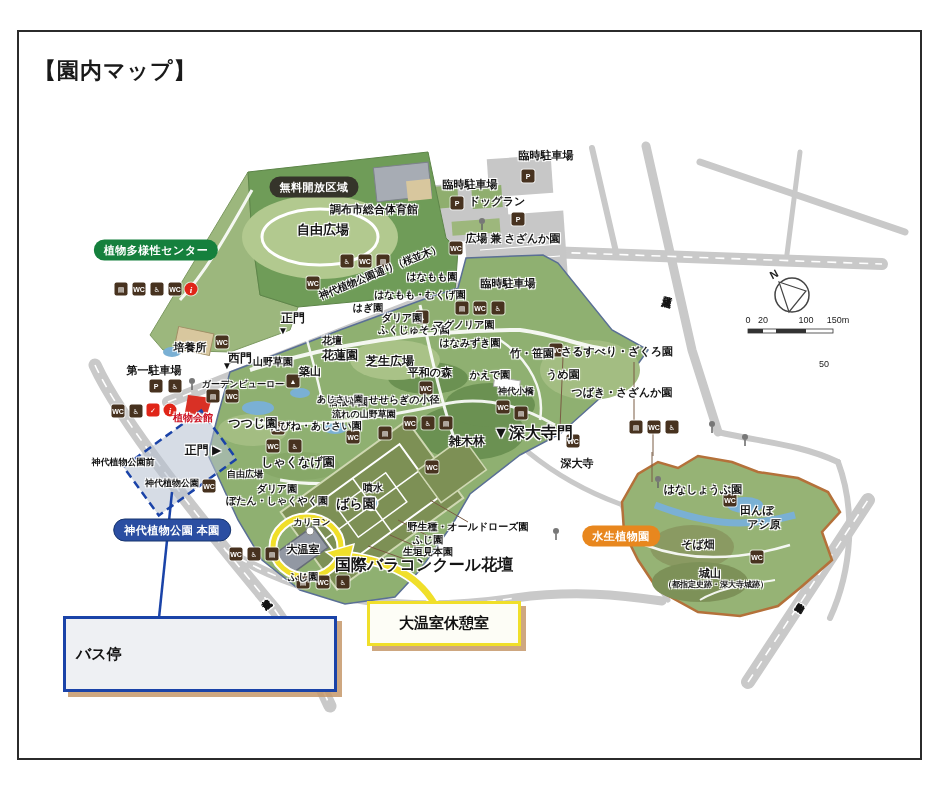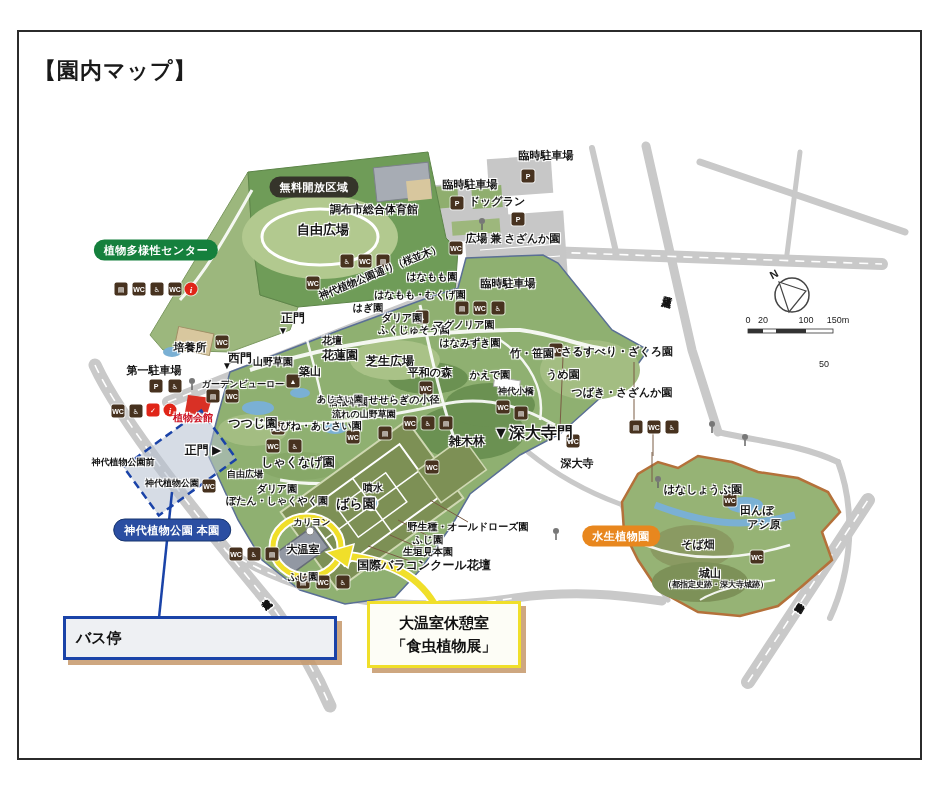--- a/index.html
+++ b/index.html
@@ -23,21 +23,21 @@
     transform:translate(-50%,-50%);box-shadow:0 0 0 1px rgba(255,255,255,.65);
   }
   .mapicon.red{background:#e02518;border-radius:3px;}
   .mapicon.redround{background:#e02518;border-radius:50%;font-style:italic;font-family:"Liberation Serif",serif;font-size:9px;}
   .badge{
     position:absolute;transform:translate(-50%,-50%);border-radius:999px;color:#fff;
     font-size:11px;font-weight:bold;padding:3px 10px;white-space:nowrap;letter-spacing:.5px;
   }
   .callout{position:absolute;font-weight:bold;color:#111;}
   #bus-callout{
-    left:63px;top:616px;width:248px;padding:8px 10px;background:#eef0f3;
+    left:63px;top:616px;width:248px;padding:24px 10px;background:#eef0f3;
     border:3px solid #1a43a8;box-shadow:5px 5px 0 rgba(198,152,106,.85);
     font-size:13.5px;line-height:1.45;
   }
   #greenhouse-callout{
     left:367px;top:601px;width:140px;padding:8px 4px;background:#fdfdf6;
     border:3px solid #f0df2a;box-shadow:5px 5px 0 rgba(198,152,106,.85);
     font-size:15px;line-height:1.5;text-align:center;
   }
   #compass-n{position:absolute;left:770px;top:268px;font-size:11px;font-weight:bold;transform:rotate(-28deg);color:#222;}
   .scale-tick{position:absolute;top:315px;font-size:9px;color:#222;transform:translateX(-50%);}
@@ -307,21 +307,21 @@
     <div class="maplabel" style="left: 245px; top: 474px; font-size: 9px; transform: translate(-50%, -50%);">自由広場</div>
     <div class="maplabel" style="left: 277px; top: 489px; font-size: 10px; transform: translate(-50%, -50%);">ダリア園</div>
     <div class="maplabel" style="left: 277px; top: 501px; font-size: 10px; transform: translate(-50%, -50%);">ぼたん・しゃくやく園</div>
     <div class="maplabel" style="left: 312px; top: 522px; font-size: 9px; transform: translate(-50%, -50%);">カリヨン</div>
     <div class="maplabel" style="left: 303px; top: 549px; font-size: 11px; transform: translate(-50%, -50%);">大温室</div>
     <div class="maplabel" style="left: 356px; top: 503px; font-size: 13px; transform: translate(-50%, -50%);">ばら園</div>
     <div class="maplabel" style="left: 373px; top: 488px; font-size: 10px; transform: translate(-50%, -50%);">噴水</div>
     <div class="maplabel" style="left: 468px; top: 527px; font-size: 10px; transform: translate(-50%, -50%);">野生種・オールドローズ園</div>
     <div class="maplabel" style="left: 428px; top: 540px; font-size: 10px; transform: translate(-50%, -50%);">ふじ園</div>
     <div class="maplabel" style="left: 428px; top: 552px; font-size: 10px; transform: translate(-50%, -50%);">生垣見本園</div>
-    <div class="maplabel" style="left: 424px; top: 565px; font-size: 12px; transform: translate(-50%, -50%);">国際バラコンクール花壇</div>
+    <div class="maplabel" style="left: 424px; top: 565px; font-size: 16px; transform: translate(-50%, -50%);">国際バラコンクール花壇</div>
     <div class="maplabel" style="left: 303px; top: 577px; font-size: 10px; transform: translate(-50%, -50%);">ふじ園</div>
     <div class="maplabel" style="left: 703px; top: 489px; font-size: 11px; transform: translate(-50%, -50%);">はなしょうぶ園</div>
     <div class="maplabel" style="left: 757px; top: 510px; font-size: 11px; transform: translate(-50%, -50%);">田んぼ</div>
     <div class="maplabel" style="left: 764px; top: 524px; font-size: 11px; transform: translate(-50%, -50%);">アシ原</div>
     <div class="maplabel" style="left: 698px; top: 544px; font-size: 11px; transform: translate(-50%, -50%);">そば畑</div>
     <div class="maplabel" style="left: 688px; top: 573px; font-size: 11px; transform: translate(-50%, -50%); padding-left: 44px;">城山</div>
     <div class="maplabel" style="left: 716px; top: 585px; font-size: 8px; transform: translate(-50%, -50%);">（都指定史跡・深大寺城跡）</div>
     <div class="maplabel" style="left: 123px; top: 462px; font-size: 9px; transform: translate(-50%, -50%);">神代植物公園前</div>
     <div class="maplabel" style="left: 172px; top: 483px; font-size: 9px; transform: translate(-50%, -50%);">神代植物公園</div>
     <div class="maplabel" style="left: 203px; top: 450px; font-size: 12px; transform: translate(-50%, -50%);">正門 ▶</div>
@@ -344,14 +344,13 @@
     <span class="scale-tick" style="left: 806px;">100</span>
     <span class="scale-tick" style="left: 838px;">150m</span>
   </div>
 
 <div id="bus-callout" class="callout">
   <div style="font-size:15px;">バス停</div>
 </div>
 
 <div id="greenhouse-callout" class="callout">
   <div>大温室休憩室</div>
-  <div>「食虫植物展」</div>
 </div>
 
 </body></html>

